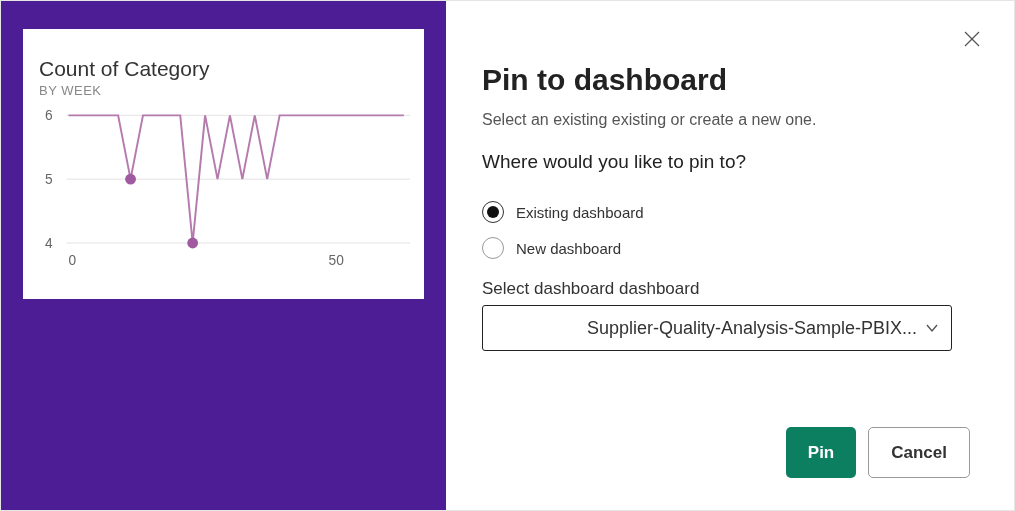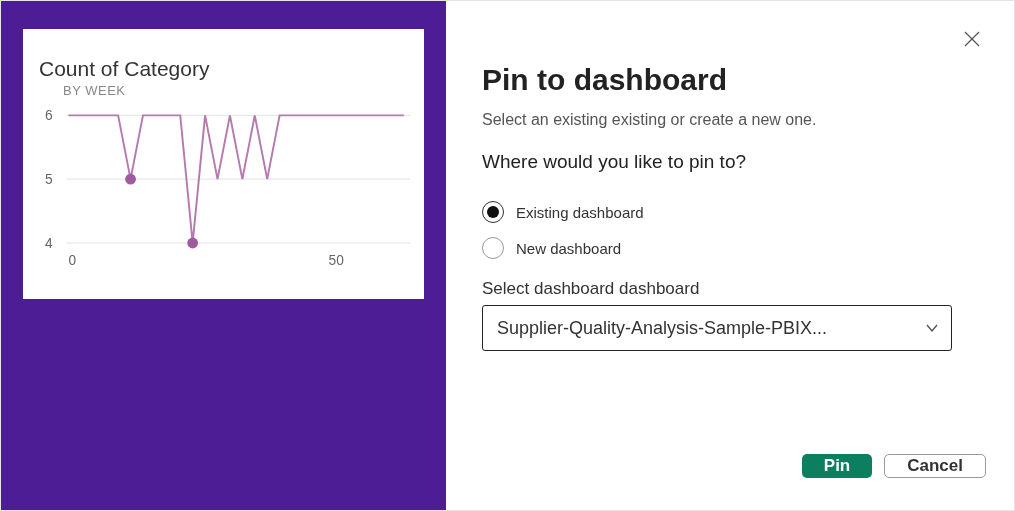--- a/index.html
+++ b/index.html
@@ -29,31 +29,30 @@
       font-size: 21px;
       color: #333333;
       font-weight: 400;
       margin-bottom: 2px;
     }
     .chart-sub {
       font-size: 13px;
       color: #888888;
       letter-spacing: 0.5px;
       margin-bottom: 6px;
-      margin-left: 24px;
     }
     .chart-svg {
       width: 100%;
       height: 170px;
       display: block;
     }
     .right-pane {
       flex: 1;
       height: 100%;
-      padding: 62px 28px 28px 36px;
+      padding: 62px 44px 28px 36px;
       position: relative;
       display: flex;
       flex-direction: column;
     }
     .close-btn {
       position: absolute;
       top: 30px;
       right: 30px;
       width: 20px;
       height: 20px;
@@ -119,40 +118,41 @@
       height: 46px;
       border: 1.5px solid #222222;
       border-radius: 3px;
       display: flex;
       align-items: center;
       justify-content: space-between;
       padding: 0 12px 0 14px;
       cursor: pointer;
       font-size: 18px;
       color: #333333;
+      text-align: right;
     }
     .select-text {
       white-space: nowrap;
       overflow: hidden;
       text-overflow: ellipsis;
       flex: 1;
     }
     .chev {
       flex-shrink: 0;
       margin-left: 8px;
     }
     .footer {
       margin-top: auto;
       display: flex;
       justify-content: flex-end;
       gap: 12px;
       padding-bottom: 4px;
     }
     .btn {
-      height: 24px;
+      height: 51px;
       padding: 0 22px;
       border-radius: 5px;
       font-size: 17px;
       display: flex;
       align-items: center;
       justify-content: center;
       cursor: pointer;
     }
     .btn-primary {
       background: #0d7f61;

